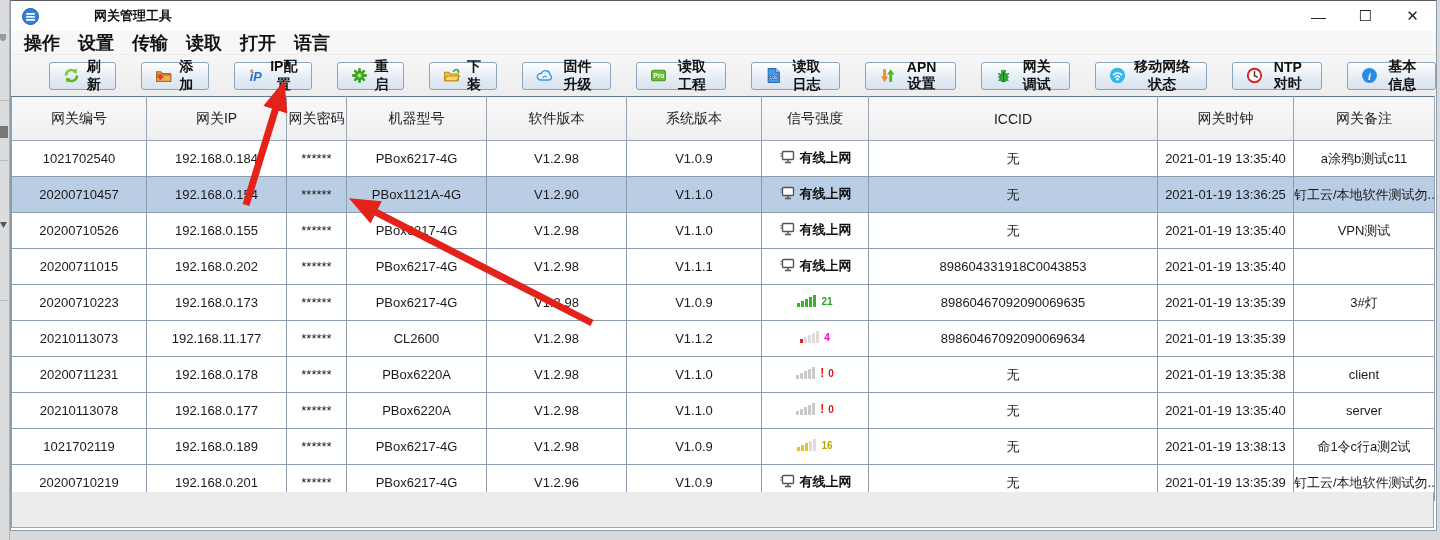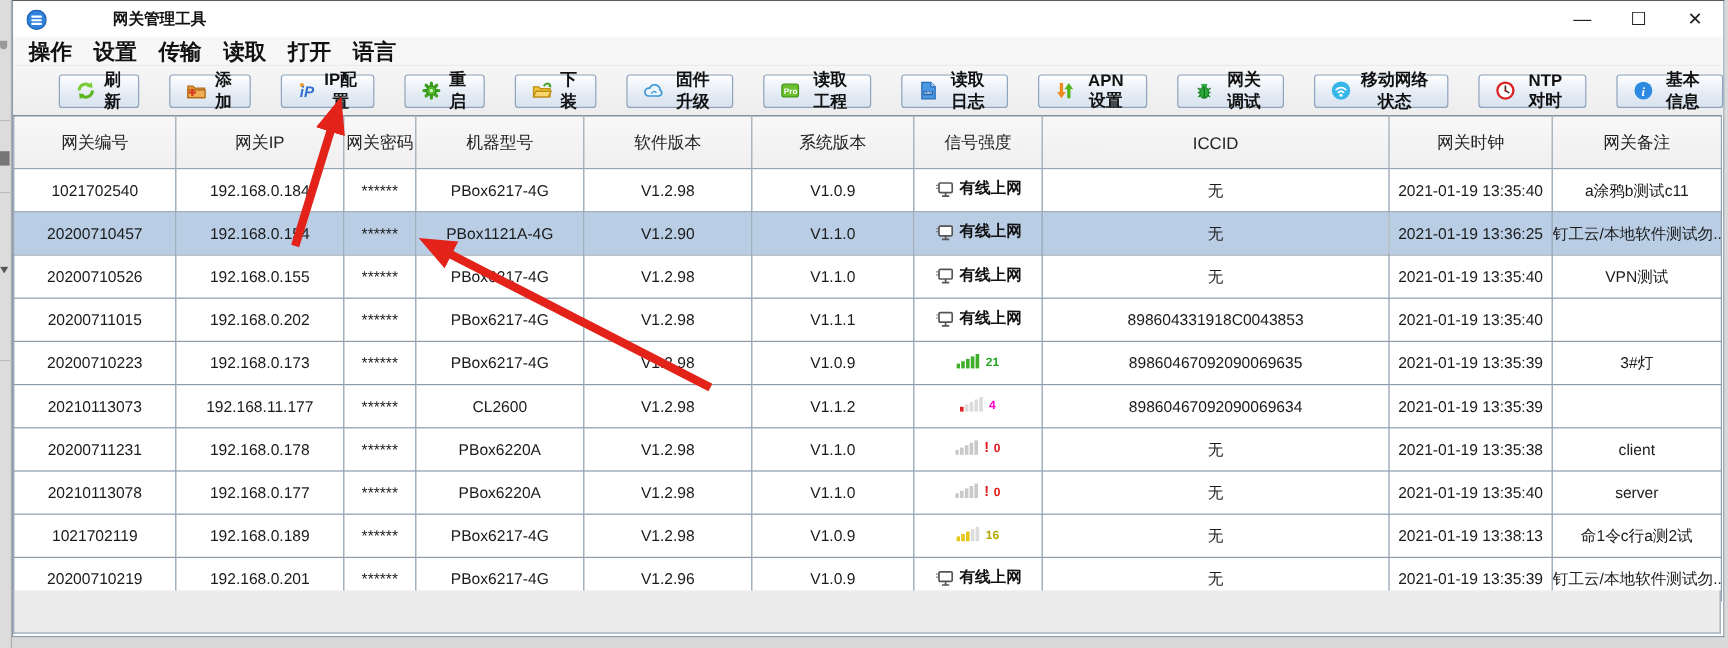--- a/index.html
+++ b/index.html
@@ -44,21 +44,21 @@
   
   .grid { position:absolute; left:0; top:95px; width:1423px; }
   table { border-collapse:collapse; table-layout:fixed; width:1423px;
     border:1px solid #65788c; }
   th { height:44px; background:linear-gradient(#f8f8f8,#efefef);
     font-size:14px; font-weight:400; color:#222;
     border:1px solid #98a6b4; border-top:1px solid #65788c; }
   td { height:36px; font-size:13px; color:#1a1a1a; text-align:center;
     border:1px solid #8c9cac; background:#fff; white-space:nowrap; overflow:hidden; }
   tr.sel td { background:#b9cde5; }
-  .sigwrap { display:inline-flex; align-items:flex-end; gap:4px; justify-content:center; }
+  .sigwrap { display:inline-flex; align-items:center; gap:4px; justify-content:center; }
   .sigwrap b { font-size:10px; }
   .wiredtxt { font-size:13px; font-weight:bold; color:#111; }
   .excl { color:#e01717; font-weight:bold; font-size:12px; }
 
   
   .belowtable { position:absolute; left:0; top:491px; width:1423px; height:36px;
     background:#ececec; border:1px solid #98a6b4; border-top:none; }
 
   
   .overlay { position:absolute; left:0; top:0; width:1440px; height:540px;

